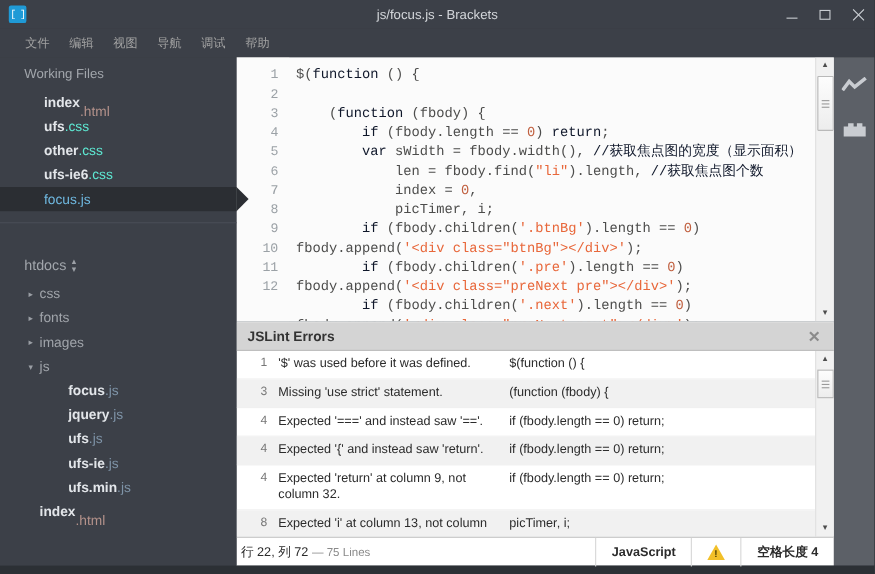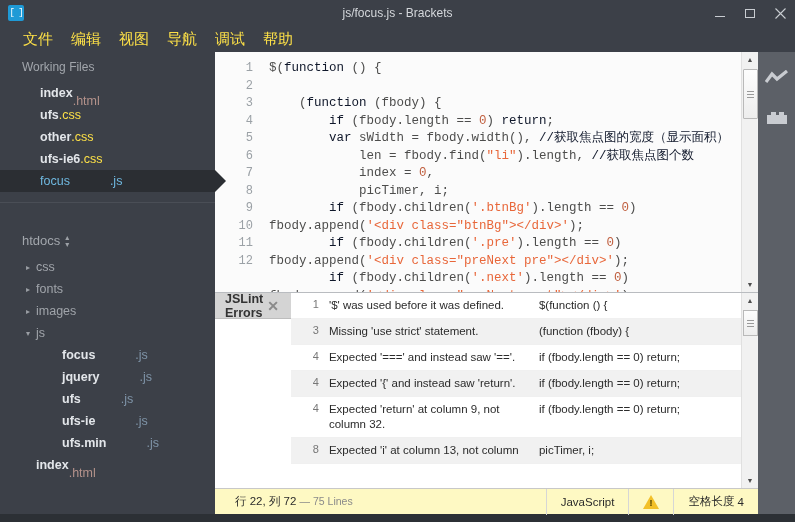--- a/index.html
+++ b/index.html
@@ -65,22 +65,22 @@
     height: 26px;
     flex: 0 0 26px;
     background: #3c4048;
     display: flex;
     align-items: center;
     padding-left: 14px;
     position: relative;
     z-index: 5;
   }
   .menu-item {
-    color: #fde047;
-    font-size: 15px;
+    color: #a3a3a3;
+    font-size: 11px;
     padding: 3px 9px;
   }
 
   
   .body {
     flex: 1 1 auto;
     display: flex;
     min-height: 0;
     position: relative;
   }
@@ -107,22 +107,22 @@
     align-items: center;
     padding-left: 40px;
     font-size: 12.5px;
     color: #d8dade;
     position: relative;
     white-space: nowrap;
   }
   .file-row .base { color: #e3e6ea; font-weight: bold; }
   .file-row .ext { font-weight: normal; }
   .ext-html { color: #b4928b; margin-top: 16px; }
-  .ext-css  { color: #fde047; text-align: center; }
-  .ext-js   { color: #7f94a8; margin-left: 40px; }
+  .ext-css  { color: #5eead4; text-align: center; }
+  .ext-js   { color: #7f94a8; }
   .file-row.selected {
     background: #2b2e33;
     color: #6fb8e0;
   }
   .file-row.selected .base,
   .file-row.selected .ext { color: #6fb8e0; font-weight: normal; }
   .file-row.selected::after {
     content: "";
     position: absolute;
     right: -11px; top: 0;
@@ -241,20 +241,21 @@
   }
   .vs-grip { width:7px; }
   .vs-grip i { display:block; height:1px; background:#9a9a9a; margin:2px 0;}
   .vs-spacer { flex: 1 1 auto; }
 
   
   .panel {
     flex: 1 1 auto;
     background: #ffffff;
     display: flex;
+    flex-direction: column;
     border-top: 1px solid #b9bcc0;
     min-height: 0;
   }
   .panel-header {
     height: 26px;
     flex: 0 0 26px;
     background: #d4d4d4;
     border-bottom: 1px solid #bdbdbd;
     display: flex;
     align-items: center;
@@ -319,34 +320,35 @@
     margin-top: 2px;
     background: linear-gradient(#fdfdfd,#ededed);
     border: 1px solid #b9b9b9;
     display:flex; align-items:center; justify-content:center;
   }
 
   
   .statusbar {
     height: 26px;
     flex: 0 0 26px;
-    background: #fef9c3;
+    background: #ffffff;
     border-top: 1px solid #c8c8c8;
     display: flex;
     align-items: center;
     font-size: 11.5px;
     color: #2b2b2b;
-    padding-left: 20px;
+    padding-left: 4px;
   }
   .cursor-info .dim { color: #8a8a8a; font-size: 10.5px; }
   .status-right {
     margin-left: auto;
     display: flex;
     align-items: flex-start;
     height: 26px;
+    font-weight: bold;
   }
   .status-cell {
     display: flex; align-items: center; justify-content: center;
     height: 26px;
     padding: 0 14px;
     border-left: 1px solid #d6d6d6;
   }
   .warn-tri {
     width: 0; height: 0;
     border-left: 8px solid transparent;

